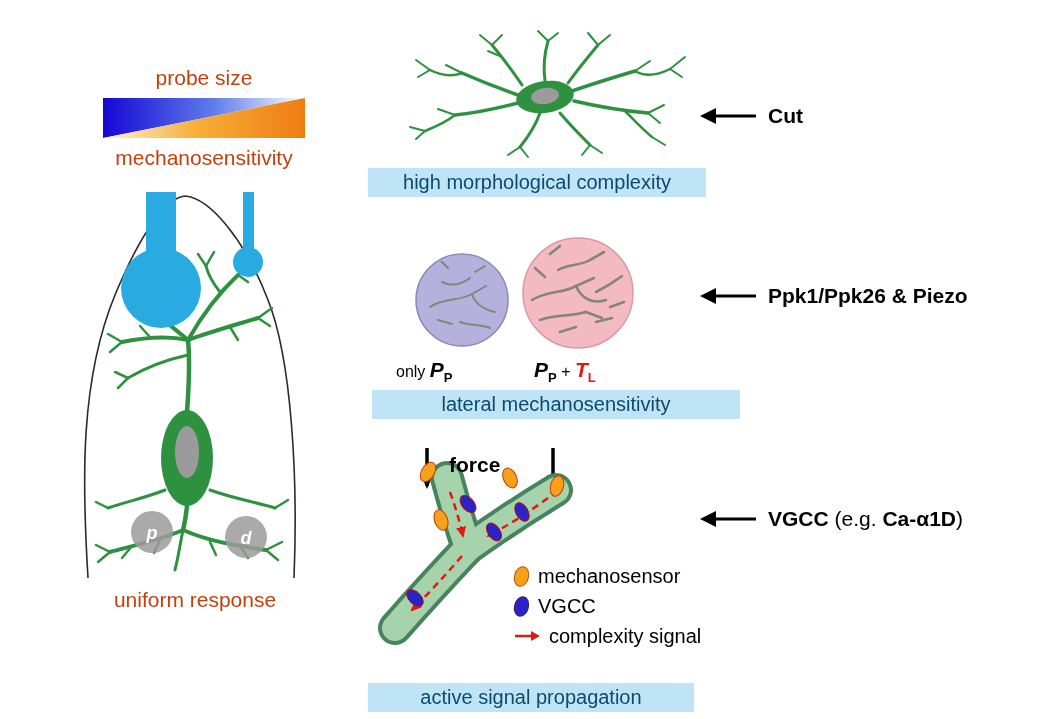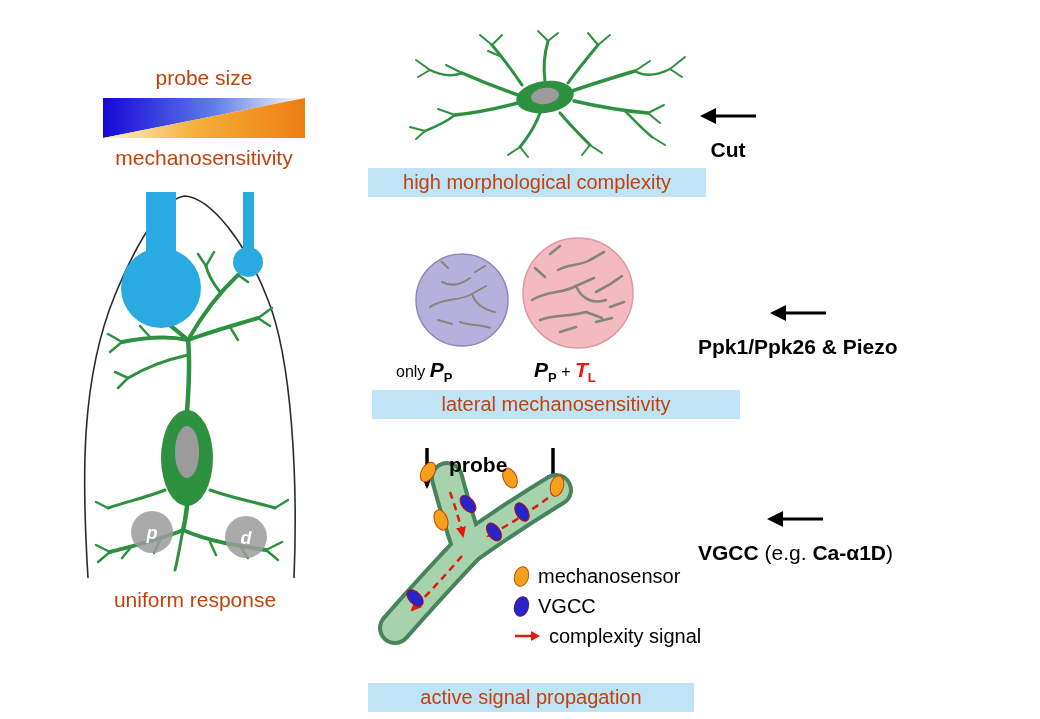--- a/index.html
+++ b/index.html
@@ -2,22 +2,22 @@
 <html><head>
 <meta charset="utf-8">
 <style>
   html,body{margin:0;padding:0;background:#ffffff;}
   #canvas{position:relative;width:1040px;height:719px;background:#ffffff;overflow:hidden;
           font-family:"Liberation Sans",sans-serif;color:#000;}
   .abs{position:absolute;}
   .label{font-size:21px;color:#c2410c;}
   .center{text-align:center;}
   .caption-bar{display:flex;align-items:center;justify-content:center;
-               font-size:20px;color:#c2410c;height:29px;}
-  .annot-row{display:flex;align-items:center;gap:10px;flex-direction:column;}
+               font-size:20px;color:#0c4a6e;height:29px;}
+  .annot-row{display:flex;align-items:center;gap:10px;}
   .annot-label{font-size:21px;font-weight:bold;white-space:nowrap;}
   .annot-normal{font-weight:normal;}
   .bi{font-weight:bold;font-style:italic;font-size:21px;}
   .subscript{font-weight:bold;font-size:13px;vertical-align:-5px;font-style:normal;}
   .plain20{font-size:16px;}
   .legend{display:flex;flex-direction:column;}
   .legend-row{display:flex;align-items:center;gap:9px;height:30px;}
   .legend-ellipse{display:inline-block;width:13px;height:19px;border-radius:50%;
                   transform:rotate(15deg);border:1px solid rgba(120,20,0,0.55);}
   .legend-label{font-size:20px;}
@@ -212,21 +212,21 @@
   </div>
 
   <div class="abs" style="left:534px;top:358px;">
     <span class="bi">P</span><span class="subscript">P</span><span class="plain20"> + </span><span class="bi" style="color: rgb(229, 23, 15);">T</span><span class="subscript" style="color: rgb(229, 23, 15);">L</span>
   </div>
 
   <div class="abs caption-bar" style="left: 372px; top: 390px; width: 368px; background-color: rgb(191, 228, 245);">
     <span>lateral mechanosensitivity</span>
   </div>
 
-  <div class="abs annot-row" style="left:698px;top:301px;justify-content:flex-end;">
+  <div class="abs annot-row" style="left:698px;top:284px;justify-content:flex-end;">
     <svg width="60" height="24" viewBox="0 0 60 24">
       <line x1="58" y1="12" x2="16" y2="12" stroke="#000" stroke-width="3"></line>
       <polygon points="2,12 18,4 18,20" fill="#000"></polygon>
     </svg>
     <span class="annot-label">Ppk1/Ppk26 &amp; Piezo</span>
   </div>
 
   <svg class="abs" style="left:370px;top:440px;" width="330" height="215" viewBox="0 0 330 215">
     <defs>
       <marker id="redhead" markerUnits="userSpaceOnUse" markerWidth="12" markerHeight="11" refX="9" refY="5" orient="auto">
@@ -265,21 +265,21 @@
     </g>
 
     <g stroke="#b00d0d" stroke-width="1" fill="#2a23c9">
       <ellipse cx="0" cy="0" rx="6" ry="10" transform="translate(98,64) rotate(-40)"></ellipse>
       <ellipse cx="0" cy="0" rx="6" ry="10" transform="translate(124,92) rotate(-35)"></ellipse>
       <ellipse cx="0" cy="0" rx="6" ry="10" transform="translate(45,158) rotate(-45)"></ellipse>
       <ellipse cx="0" cy="0" rx="6" ry="10" transform="translate(152,72) rotate(-30)"></ellipse>
     </g>
   </svg>
 
-  <div class="abs" style="left:449px;top:453px;font-size:21px;font-weight:bold;">probe</div>
+  <div class="abs" style="left:449px;top:453px;font-size:21px;font-weight:bold;">force</div>
 
   <div class="abs legend" style="left:514px;top:561px;text-align:center;">
     <div class="legend-row">
       <span class="legend-ellipse" style="background-color: rgb(246, 160, 28);"></span>
       <span class="legend-label">mechanosensor</span>
     </div>
     <div class="legend-row">
       <span class="legend-ellipse" style="background-color: rgb(42, 35, 201);"></span>
       <span class="legend-label">VGCC</span>
     </div>

